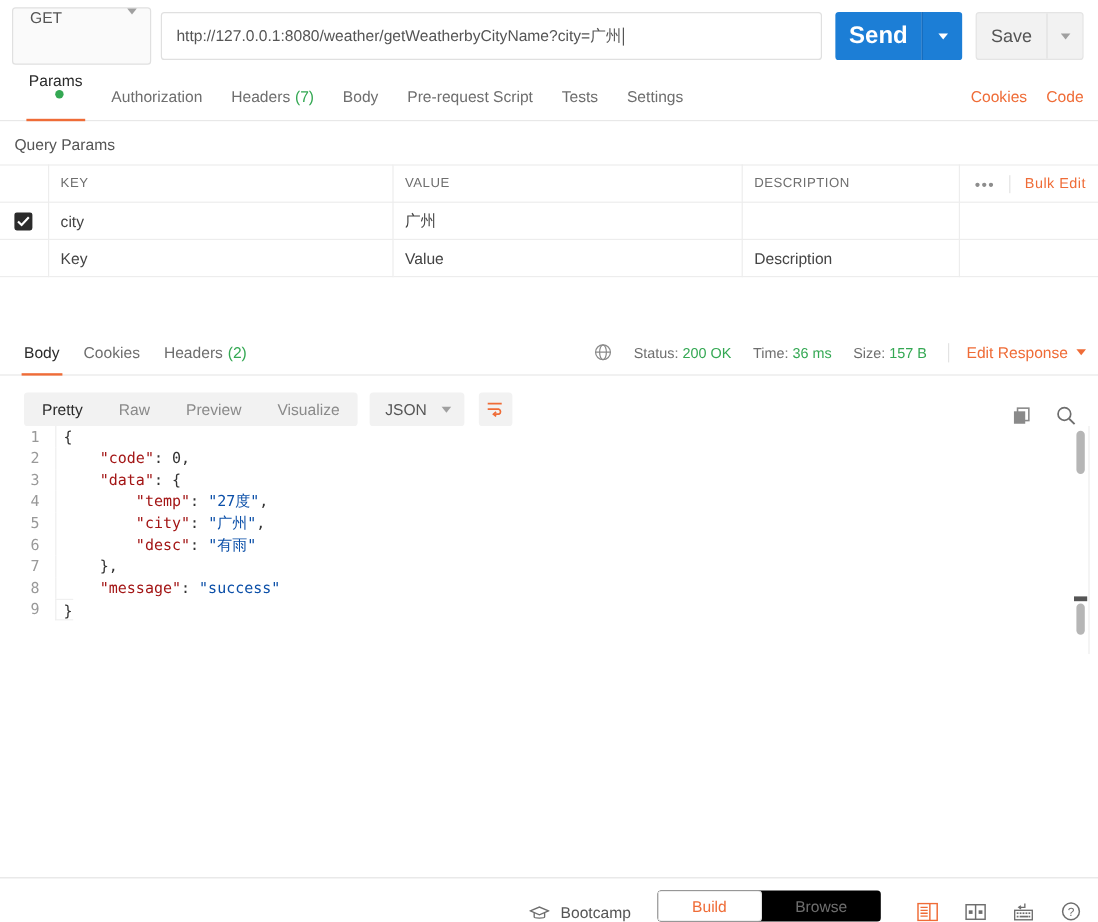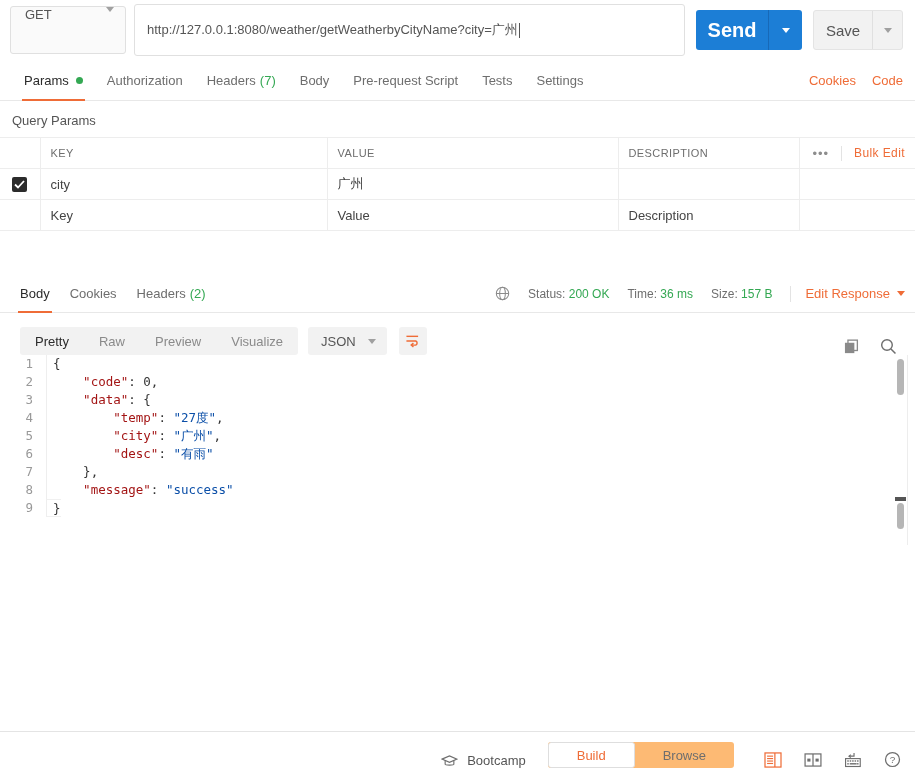--- a/index.html
+++ b/index.html
@@ -27,21 +27,21 @@
     font-size: 13px; color: #555;
     cursor: pointer;
   }
   .caret-down {
     width: 0; height: 0;
     border-left: 4px solid transparent;
     border-right: 4px solid transparent;
     border-top: 5px solid #a0a0a0;
   }
   .url-input {
-    flex: 1; height: 52px;
+    flex: 1; height: 40px;
     margin-left: 8px;
     border: 1px solid #e0e0e0; border-radius: 3px;
     background: #ffffff;
     display: flex; align-items: center;
     padding: 0 12px;
     font-size: 13px; color: #555;
     white-space: nowrap; overflow: hidden;
   }
   .url-caret {
     display: inline-block; width: 1px; height: 15px;
@@ -89,21 +89,21 @@
     padding: 0 12px;
     position: relative;
   }
   .req-tab {
     height: 41px;
     display: flex; align-items: center;
     padding: 0 12px;
     font-size: 13px; color: #6e6e6e;
     cursor: pointer; position: relative;
   }
-  .req-tab.active { color: #2b2b2b; }
+  .req-tab.active { color: #2b2b2b; flex-direction: column; }
   .req-tab.active::after {
     content: ""; position: absolute;
     left: 10px; right: 10px; bottom: 0;
     height: 2px; background: #ef6c37;
   }
   .dot-green {
     width: 7px; height: 7px; border-radius: 50%;
     background: #34a853; margin-left: 7px;
   }
   .count-green { color: #34a853; margin-left: 4px; }
@@ -271,21 +271,21 @@
     display: flex; align-items: flex-end; justify-content: flex-end;
     padding-right: 14px;
     background: #fff;
   }
   .bootcamp {
     display: flex; align-items: center; gap: 9px;
     font-size: 13px; color: #555; cursor: pointer;
     margin-right: 22px;
   }
   .bb-seg {
-    display: flex; background: #fdba74; border-radius: 3px;
+    display: flex; background: #000000; border-radius: 3px;
     height: 26px; align-items: center; margin-right: 30px;
     overflow: hidden;
   }
   .bb-seg-item {
     padding: 0 28px; height: 26px;
     display: flex; align-items: center;
     font-size: 13px; color: #6e6e6e; cursor: pointer;
   }
   .bb-seg-item.active {
     background: #fff; color: #ef6c37;

